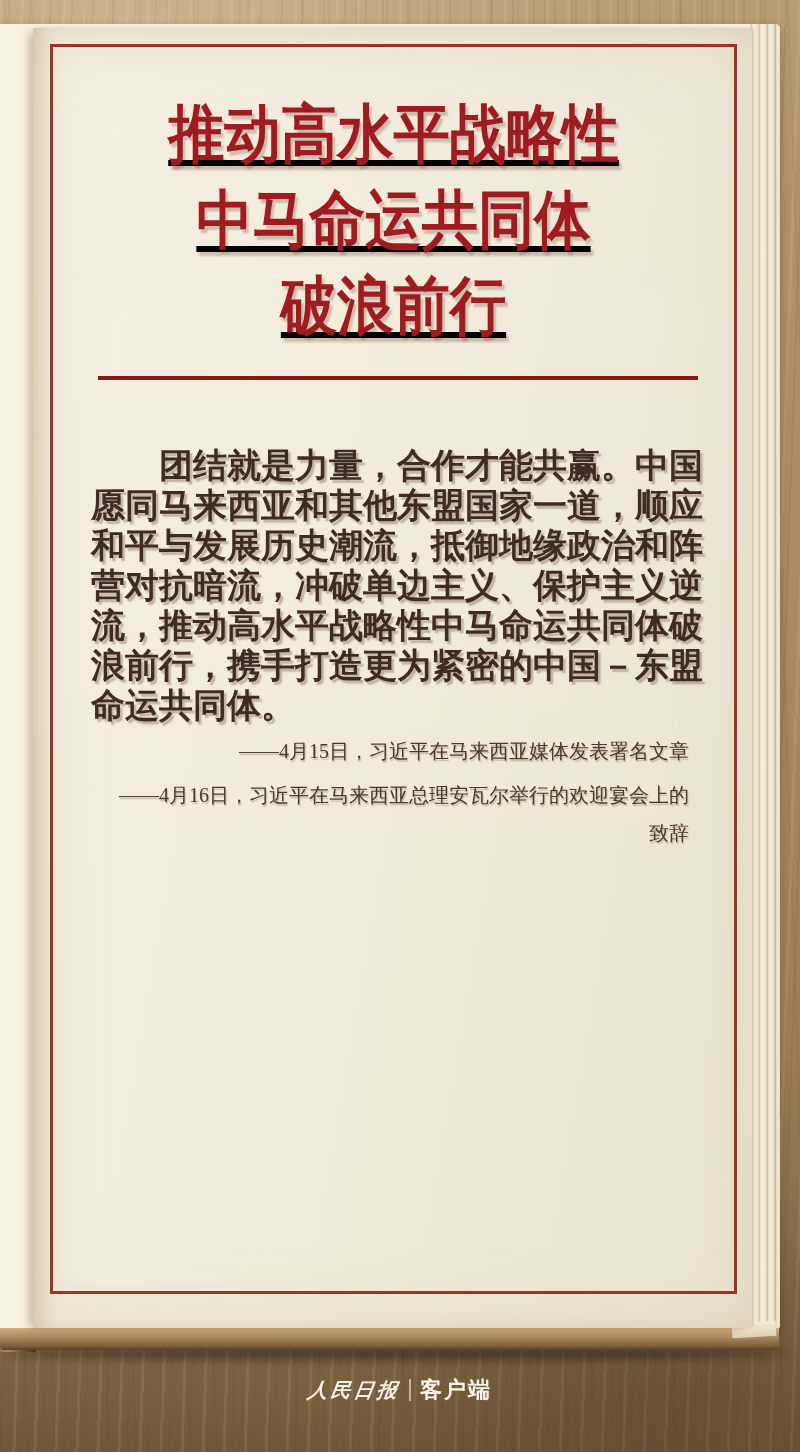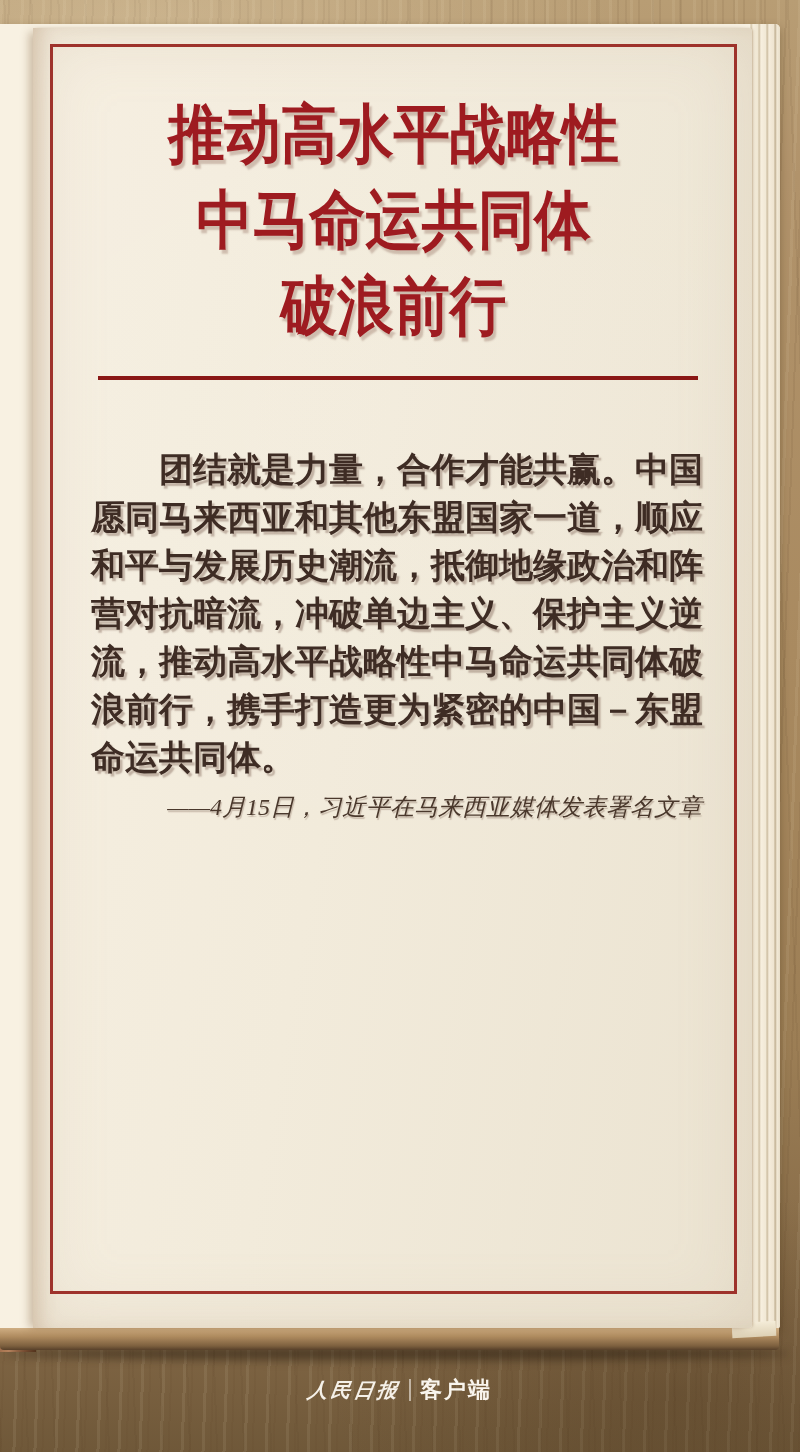--- a/index.html
+++ b/index.html
@@ -60,45 +60,45 @@
       inset 0 0 70px rgba(190,170,140,0.28),
       inset 15px 0 20px -10px rgba(160,120,80,0.35),
       -6px 2px 8px -2px rgba(120,85,50,0.35),
       2px 0 3px -1px rgba(150,120,85,0.45);
   }
   .frame{
     position:absolute;left:17px;right:15px;top:16px;bottom:34px;
     border:3px solid var(--frame-red,#9e322b);
   }
   
-  .title{margin:45px 0 0 0;}
+  .title{margin:45px 0 0 0;text-decoration:underline;}
   .title-line{
     text-align:center;font-weight:900;color:var(--title-red,#9e1b20);
     font-size:64px;line-height:86px;letter-spacing:0;
     transform:scaleX(0.88);transform-origin:center;
     text-shadow:3px 4px 2px rgba(112,63,50,0.28);
     font-family:"Liberation Serif","DejaVu Serif",serif;
   }
   .divider{
     width:600px;height:4px;margin:26px 0 0 45px;
     background:var(--divider-red,#8a1715);
   }
   
   .body-text{
     width:612px;margin:0 0 0 38px;
-    font-size:34px;line-height:48px;font-weight:700;
+    font-size:34px;line-height:40px;font-weight:700;
     color:var(--body-ink,#3e2c24);
     text-align:justify;text-indent:2em;
     text-shadow:2.5px 3px 1.5px rgba(130,105,92,0.45);
   }
   .p1{margin-top:66px;}
   .p2{margin-top:62px;}
   .attr{
-    width:580px;margin:6px 32px 0 auto;
-    font-size:24px;line-height:38px;font-style:italic;
+    width:580px;margin:6px 45px 0 auto;
+    font-size:20px;line-height:38px;
     color:var(--attr-ink,#4a382c);text-align:right;
     text-shadow:1px 1.5px 1px rgba(140,115,100,0.4);
   }
   
   .footer{
     position:absolute;left:0;top:1374px;width:800px;height:32px;z-index:6;
     display:flex;align-items:center;justify-content:center;gap:9px;
   }
   .brand-script{
     color:rgba(255,252,245,0.93);font-size:20px;font-style:italic;font-weight:700;
@@ -132,20 +132,21 @@
         <div class="title-line">推动高水平战略性</div>
         <div class="title-line">中马命运共同体</div>
         <div class="title-line">破浪前行</div>
       </div>
 
       <div class="divider"></div>
 
       <p class="body-text p1">团结就是力量，合作才能共赢。中国愿同马来西亚和其他东盟国家一道，顺应和平与发展历史潮流，抵御地缘政治和阵营对抗暗流，冲破单边主义、保护主义逆流，推动高水平战略性中马命运共同体破浪前行，携手打造更为紧密的中国－东盟命运共同体。</p>
       <p class="attr">——4月15日，习近平在马来西亚媒体发表署名文章</p>
 
+      <p class="attr">——4月16日，习近平在马来西亚总理安瓦尔举行的欢迎宴会上的致辞</p>
     </div>
   </div>
 </div>
 
 <div class="footer">
   <span class="brand-script">人民日报</span>
   <span class="brand-sep"></span>
   <span class="brand-suffix">客户端</span>
 </div>
 

